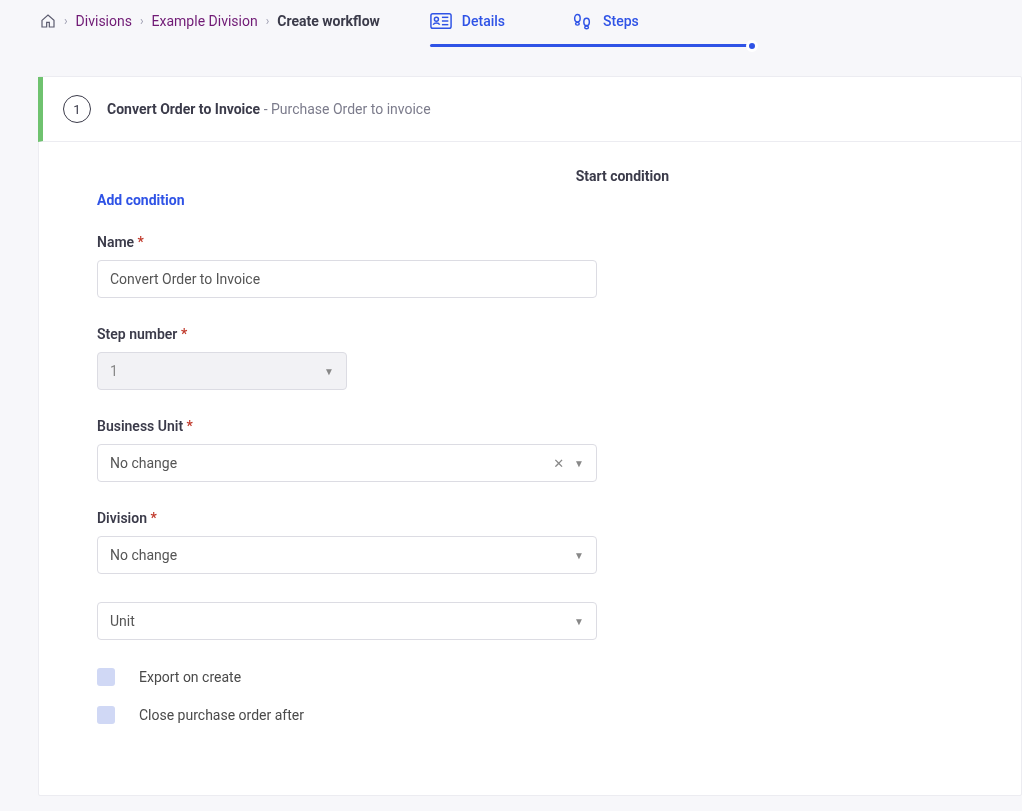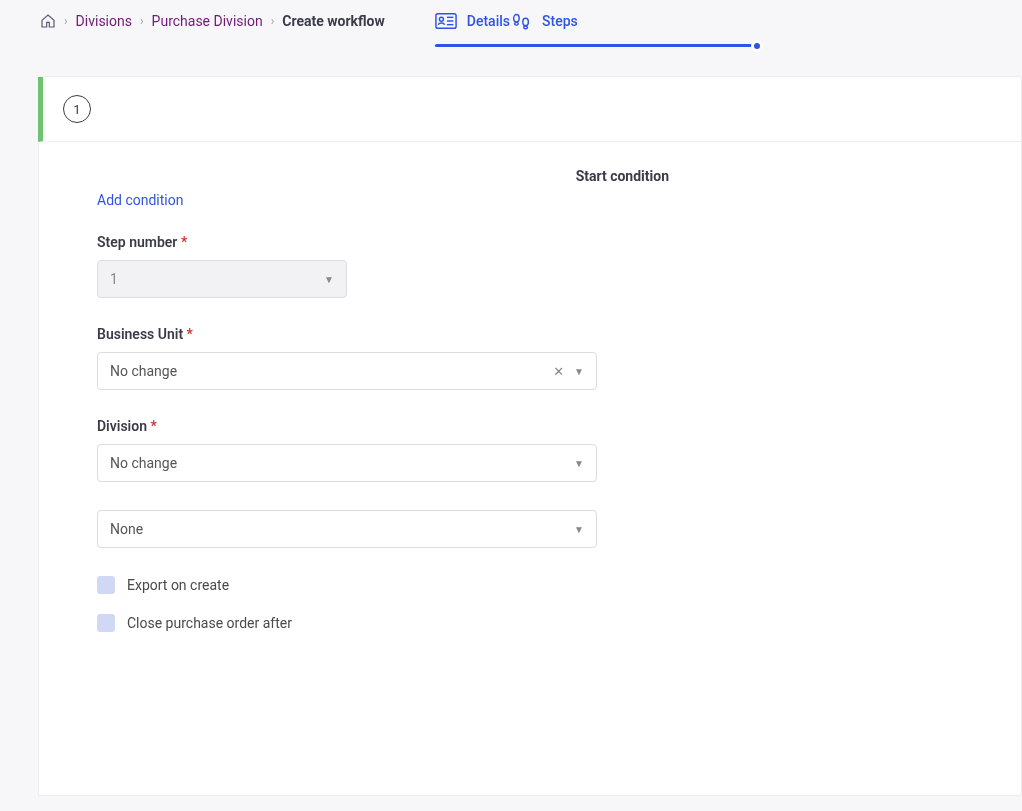--- a/index.html
+++ b/index.html
@@ -26,20 +26,21 @@
   }
   .bc-sep { color: #9d9db0; font-size: 12px; }
   .bc-link { color: #701a75; cursor: pointer; }
   .bc-current { color: #3b3b4a; font-weight: 700; }
   .home-icon svg { width: 16px; height: 16px; display: block; }
 
   .tabs-wrap {
     margin-left: 40px;
     display: flex;
     align-items: center;
+    gap: 66px;
     position: relative;
   }
   .tab {
     display: flex;
     align-items: center;
     gap: 10px;
     color: #2f53e6;
     font-weight: 500;
     cursor: pointer;
     position: relative;
@@ -93,21 +94,21 @@
     display: flex; align-items: center; justify-content: center;
     font-size: 13px;
     color: #3b3b4a;
   }
   .card-title { font-weight: 700; color: #3b3b4a; }
   .card-subtitle { color: #7c7c8c; font-weight: 400; }
 
   .form-body { padding: 26px 20px 20px 58px; width: 650px; max-width: 100%; }
 
   .section-label { font-weight: 700; color: #3b3b4a; font-size: 14px; margin-bottom: 8px; text-align: right; }
-  .add-link { color: #2f53e6; cursor: pointer; font-size: 14px; margin-bottom: 26px; display: inline-block; }
+  .add-link { color: #2f53e6; cursor: pointer; font-size: 14px; margin-bottom: 26px; display: inline-block; font-weight: bold; }
 
   .field-label { font-weight: 600; color: #3b3b4a; font-size: 14px; margin-bottom: 10px; }
   .req { color: #c0392b; }
 
   .input-text, .select-box {
     width: 500px;
     height: 38px;
     border: 1px solid #dcdce3;
     border-radius: 4px;
     padding: 0 12px;
@@ -121,21 +122,21 @@
   .select-box { justify-content: space-between; cursor: pointer; }
   .select-box.disabled { background: #f2f2f5; color: #888; }
   .select-box.small { width: 250px; }
 
   .select-icons { display: flex; gap: 10px; align-items: center; }
   .caret { font-size: 10px; color: #888; }
   .clear-x { font-size: 13px; color: #888; cursor: pointer; }
 
   .field-group { margin-bottom: 28px; }
 
-  .checkbox-row { display: flex; align-items: center; gap: 12px; margin-bottom: 20px; }
+  .checkbox-row { display: flex; align-items: center; gap: 24px; margin-bottom: 20px; }
   .checkbox {
     width: 18px; height: 18px;
     background: #d0d8f5;
     border-radius: 3px;
     cursor: pointer;
   }
   .checkbox-label { color: #4a4a4a; }
 </style>
 </head>
 <body>
@@ -145,21 +146,21 @@
   <div class="topbar">
     <div class="breadcrumbs">
       <span class="home-icon">
         <svg viewBox="0 0 24 24" fill="none" stroke="#5b5b6e" stroke-width="1.8">
             <path d="M3 11 L12 3 L21 11 V21 H14 V14 H10 V21 H3 Z"></path>
           </svg>
       </span>
       <span class="bc-sep">›</span>
       <span class="bc-link">Divisions</span>
       <span class="bc-sep">›</span>
-      <span class="bc-link">Purchase Division</span>
+      <span class="bc-link">Example Division</span>
       <span class="bc-sep">›</span>
       <span class="bc-current">Create workflow</span>
     </div>
 
     <div class="tabs-wrap">
       <div class="tab">
         <svg viewBox="0 0 24 18" fill="none" stroke="#2f53e6" stroke-width="1.6">
           <rect x="1" y="1" width="22" height="16" rx="2"></rect>
           <circle cx="7" cy="7" r="2.2"></circle>
           <path d="M3.5 13 C4.5 10.5 9.5 10.5 10.5 13"></path>
@@ -181,26 +182,34 @@
       <div class="progress-line"></div>
       <div class="progress-dot"></div>
     </div>
   </div>
 
   <div class="card">
     <div class="card-header">
       <div class="step-circle">
         <span>1</span>
       </div>
+      <div>
+        <span class="card-title">Convert Order to Invoice</span>
+        <span class="card-subtitle"> - <span>Purchase Order to invoice</span></span>
+      </div>
     </div>
 
     <div class="form-body">
       <div class="section-label">Start condition</div>
       <div class="add-link">Add condition</div>
 
+      <div class="field-group">
+        <div class="field-label"><span>Name</span> <span class="req">*</span></div>
+        <input class="input-text" type="text" value="Convert Order to Invoice" style="">
+      </div>
 
       <div class="field-group">
         <div class="field-label"><span>Step number</span> <span class="req">*</span></div>
         <div class="select-box disabled small">
           <span>1</span>
           <span class="caret">▼</span>
         </div>
       </div>
 
       <div class="field-group">
@@ -217,21 +226,21 @@
       <div class="field-group">
         <div class="field-label"><span>Division</span> <span class="req">*</span></div>
         <div class="select-box">
           <span>No change</span>
           <span class="caret">▼</span>
         </div>
       </div>
 
       <div class="field-group">
         <div class="select-box">
-          <span>None</span>
+          <span>Unit</span>
           <span class="caret">▼</span>
         </div>
       </div>
 
       <div class="checkbox-row">
         <div class="checkbox"></div>
         <span class="checkbox-label">Export on create</span>
       </div>
 
       <div class="checkbox-row">

